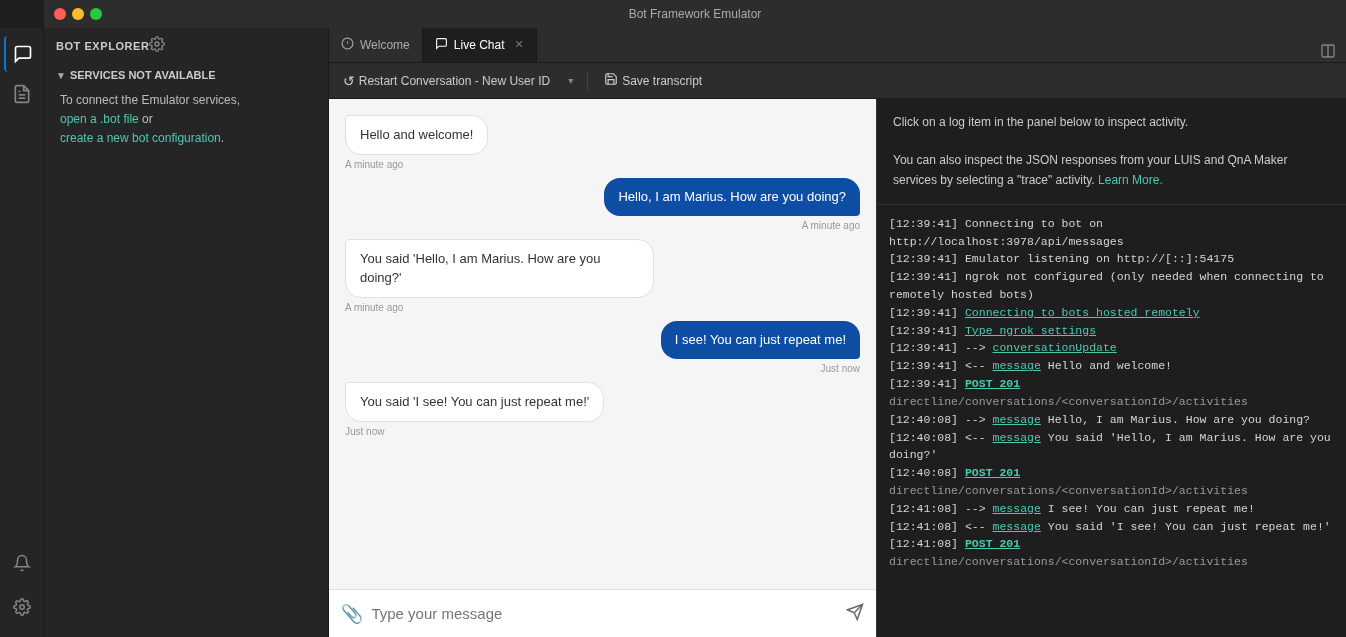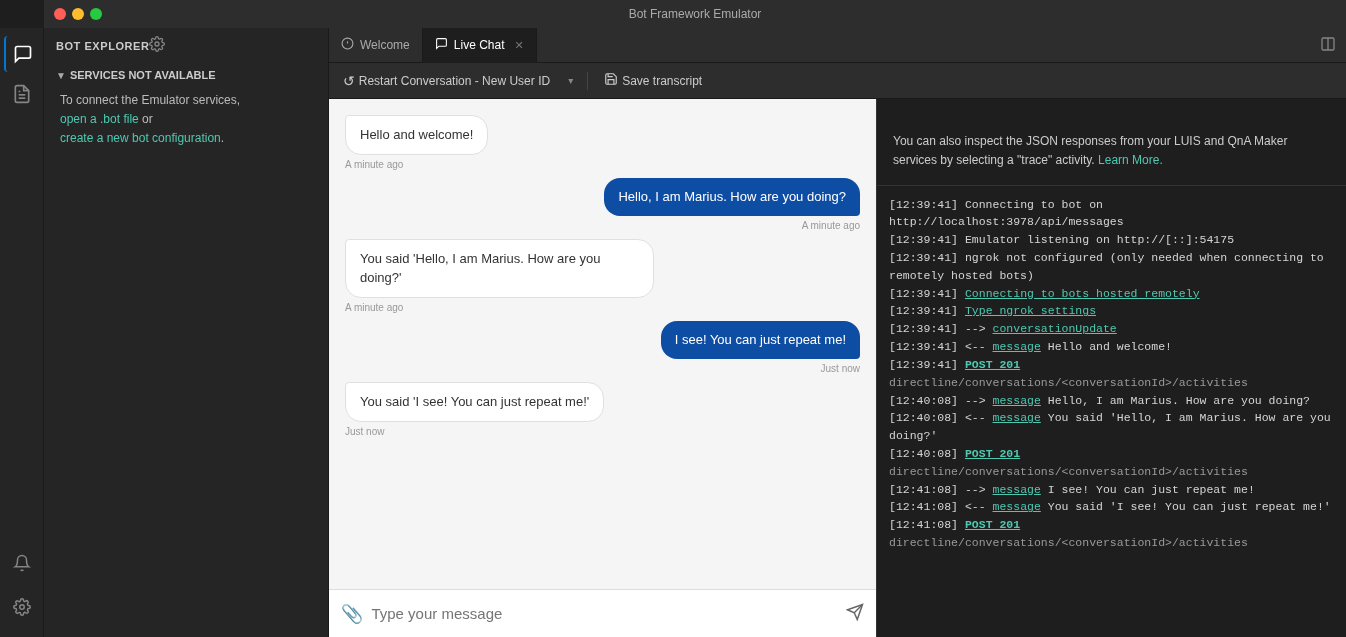--- a/index.html
+++ b/index.html
@@ -140,21 +140,21 @@
       flex: 1;
       display: flex;
       flex-direction: column;
       background: #1e1e1e;
       overflow: hidden;
     }
 
     
     .tab-bar {
       display: flex;
-      align-items: center;
+      align-items: flex-end;
       background: #2d2d2d;
       height: 35px;
       flex-shrink: 0;
       border-bottom: 1px solid #1a1a1a;
     }
     .tab {
       display: flex;
       align-items: center;
       height: 35px;
       padding: 0 12px;
@@ -493,20 +493,21 @@
             <svg width="18" height="18" viewBox="0 0 24 24" fill="none" stroke="#666" stroke-width="2">
               <line x1="22" y1="2" x2="11" y2="13"></line>
               <polygon points="22 2 15 22 11 13 2 9 22 2"></polygon>
             </svg>
           </span>
         </div>
       </div>
 
       <div class="inspector-panel">
         <div class="inspector-top">
+          <p>Click on a log item in the panel below to inspect activity.</p>
           <br>
           <p>You can also inspect the JSON responses from your LUIS and QnA Maker services by selecting a "trace" activity. <a href="#">Learn More.</a></p>
         </div>
         <div class="inspector-log" id="inspector-log">
 
         <span class="log-line"><span class="log-time">[12:39:41]</span> Connecting to bot on http://localhost:3978/api/messages</span>
 <span class="log-line"><span class="log-time">[12:39:41]</span> Emulator listening on http://[::]:54175</span>
 <span class="log-line"><span class="log-time">[12:39:41]</span> ngrok not configured (only needed when connecting to remotely hosted bots)</span>
 <span class="log-line"><span class="log-time">[12:39:41]</span> <a class="log-link" href="#">Connecting to bots hosted remotely</a></span>
 <span class="log-line"><span class="log-time">[12:39:41]</span> <a class="log-link" href="#">Type ngrok settings</a></span>

